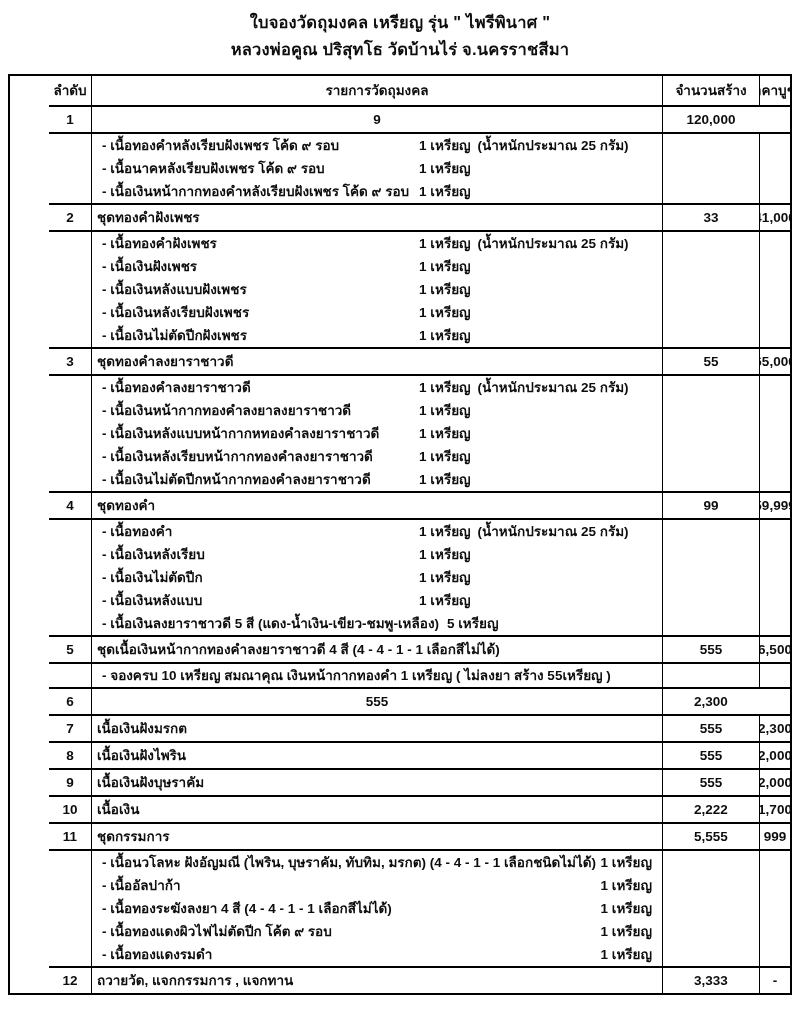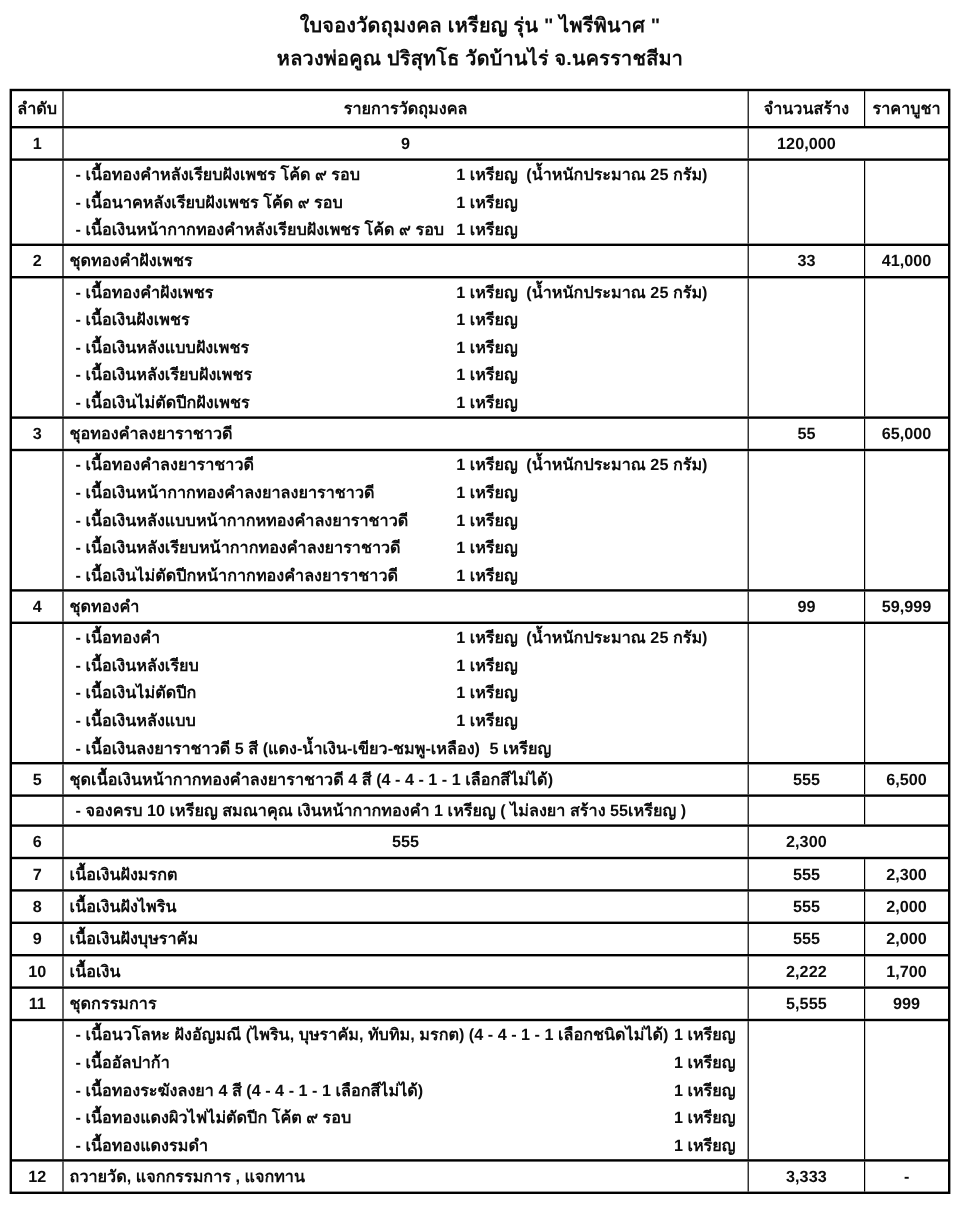--- a/index.html
+++ b/index.html
@@ -6,21 +6,21 @@
   html, body { width: 800px; background: #ffffff; }
   body {
     height: 1018px;
     color: #0d0d0d;
     font-family: "Liberation Sans", sans-serif;
     font-weight: bold;
     overflow: hidden;
   }
   .page { padding: 9px 8px 0 8px; }
   .title { text-align: center; font-size: 16.5px; line-height: 27px; letter-spacing: .2px; }
-  .doc-table { margin-top: 11px; border: 2px solid #000; background: #fff; }
+  .doc-table { margin-top: 11px; border: 2px solid #000; background: #fff; padding-left: 39px; }
   .tr { display: grid; grid-template-columns: 42px 571px 97px 1fr; border-top: 2px solid #000; }
   .tr:first-child { border-top: none; }
   .td {
     border-left: 1.5px solid #000;
     display: flex; align-items: center;
     font-size: 13.5px; line-height: 1;
     overflow: hidden; white-space: nowrap;
   }
   .td.c1 { border-left: none; justify-content: center; }
   .thead { height: 29px; }
@@ -108,21 +108,21 @@
             <span class="sub-text">- เนื้อเงินไม่ตัดปีกฝังเพชร</span>
             <span class="sub-amount">1 เหรียญ</span>
           </div>
       </div>
       <div class="td c3"></div>
       <div class="td c4"></div>
     </div>
 
     <div class="tr main">
       <div class="td c1">3</div>
-      <div class="td c2">ชุอทองคำลงยาราชาวดี</div>
+      <div class="td c2">ชุดทองคำลงยาราชาวดี</div>
       <div class="td c3">55</div>
       <div class="td c4">65,000</div>
     </div>
     <div class="tr sub">
       <div class="td c1"></div>
       <div class="td c2">
         <div class="sub-line">
             <span class="sub-text">- เนื้อทองคำลงยาราชาวดี</span>
             <span class="sub-amount">1 เหรียญ</span>
             <span class="sub-note">(น้ำหนักประมาณ 25 กรัม)</span>

